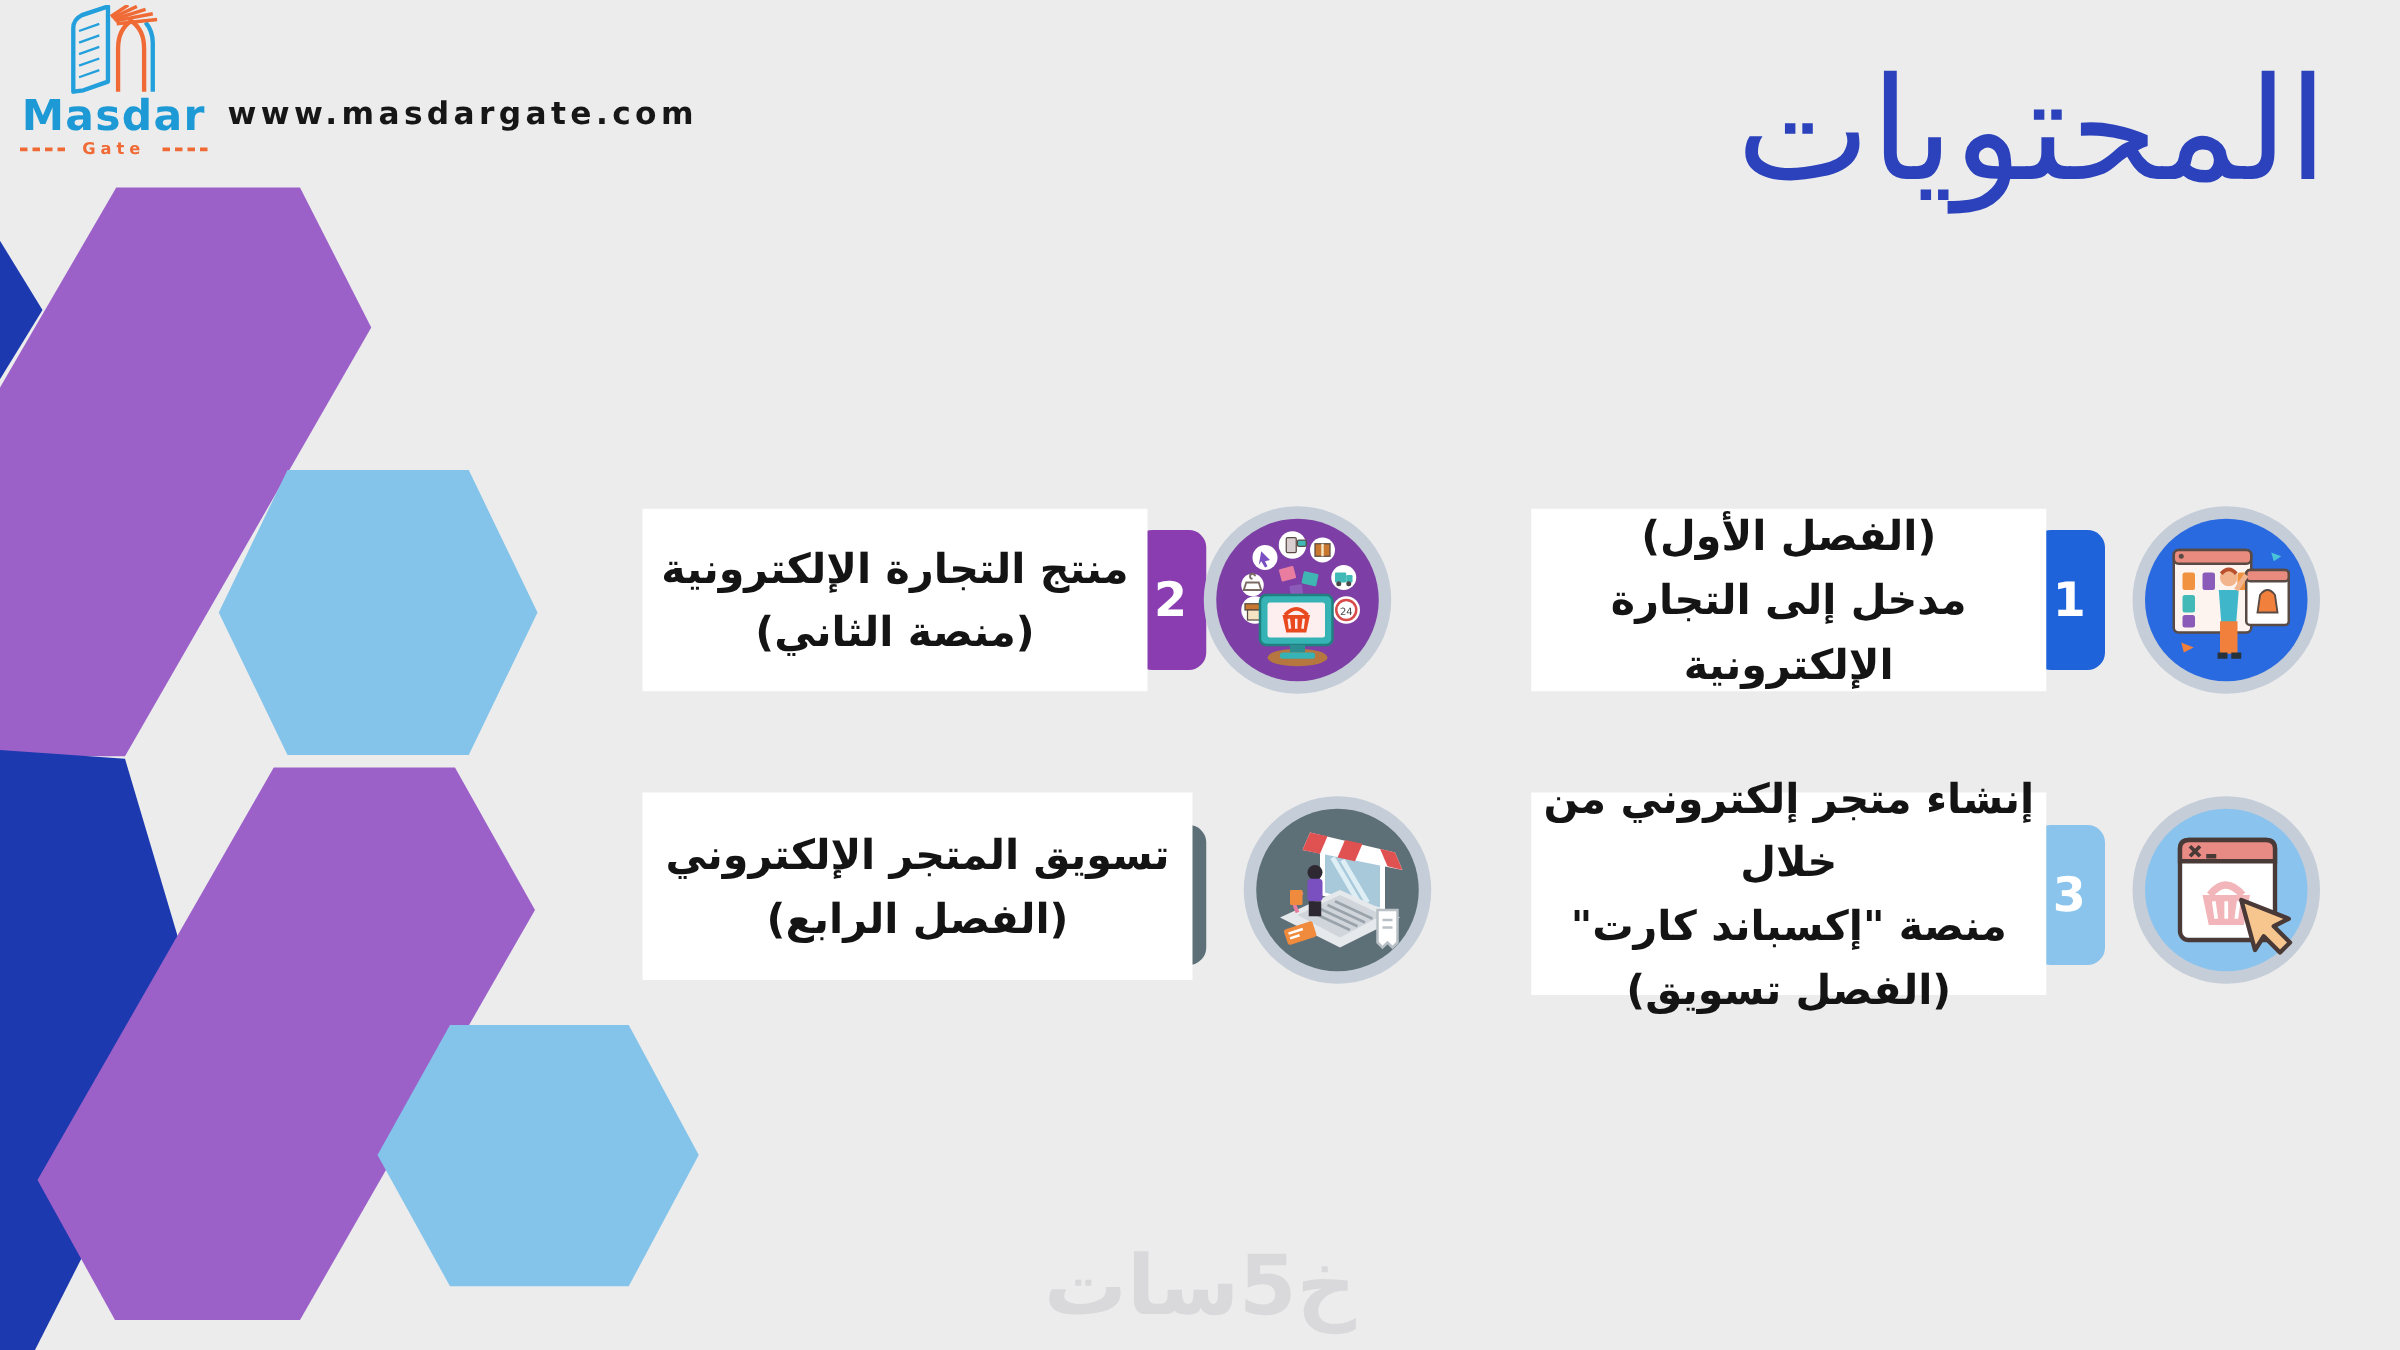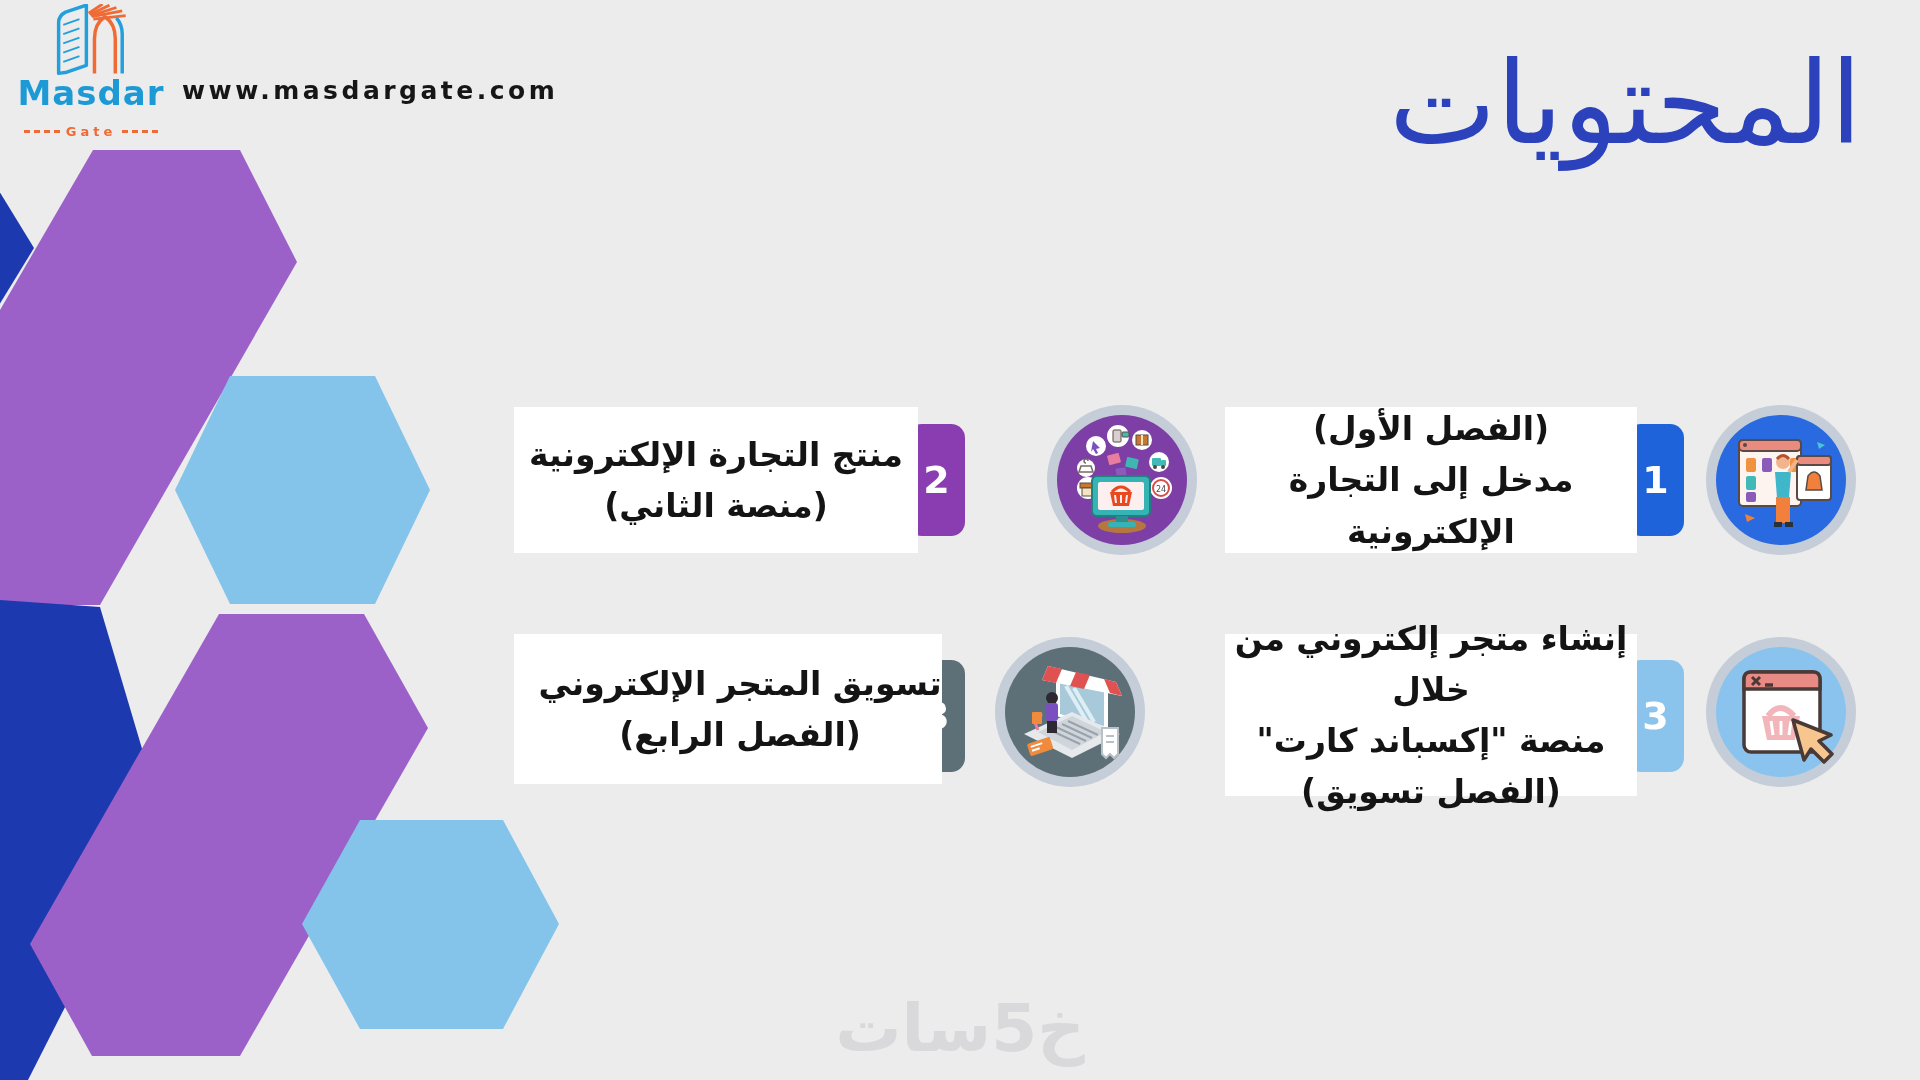--- a/index.html
+++ b/index.html
@@ -5,21 +5,21 @@
   html,body{margin:0;padding:0;background:#555;}
   .slide{
     position:relative;width:1920px;height:1080px;overflow:hidden;
     font-family:"DejaVu Sans",sans-serif;
   }
   .bg-hex{position:absolute;left:0;top:0;z-index:0;}
   
   .logo{position:absolute;left:16px;top:4px;width:150px;z-index:3;text-align:center;}
   .logo-mark{display:block;margin:0 auto;}
   .brand{font-weight:bold;font-size:34px;color:#1d9ad6;letter-spacing:1px;line-height:1;margin-top:-2px;}
-  .brand-sub{display:flex;align-items:center;justify-content:center;gap:6px;margin-top:14px;}
+  .brand-sub{display:flex;align-items:center;justify-content:space-between;gap:6px;margin-top:2px;}
   .brand-sub .dash{width:36px;border-top:3px dashed #f06a35;height:0;}
   .brand-sub .gate{color:#f06a35;font-size:13px;font-weight:bold;letter-spacing:4px;}
   .website{
     position:absolute;left:182px;top:76px;z-index:3;
     font-size:25px;font-weight:bold;letter-spacing:3.5px;color:#161616;
   }
   .page-title{
     position:absolute;right:58px;top:30px;z-index:3;
     font-size:114px;line-height:1.3;direction:rtl;
   }
@@ -37,27 +37,27 @@
   }
   .icon-wrap{position:absolute;width:152px;height:152px;z-index:1;}
   .watermark{
     position:absolute;left:0;right:0;top:990px;text-align:center;z-index:2;
     font-size:66px;font-weight:bold;direction:rtl;opacity:.95;letter-spacing:2px;
   }
   
   .box-r1R{left:1225px;top:407px;width:412px;height:146px;}
   .box-r1L{left:514px;top:407px;width:404px;height:146px;}
   .box-r2R{left:1225px;top:634px;width:412px;height:162px;}
-  .box-r2L{left:514px;top:634px;width:404px;height:150px;padding-left:24px;}
+  .box-r2L{left:514px;top:634px;width:440px;height:150px;}
   .badge-r1R{left:1627px;top:424px;}
   .badge-r1L{left:908px;top:424px;}
   .badge-r2R{left:1627px;top:660px;}
   .badge-r2L{left:908px;top:660px;}
   .icon-r1R{left:1705px;top:404px;}
-  .icon-r1L{left:1046px;top:404px;}
+  .icon-r1L{left:962px;top:404px;}
   .icon-r2R{left:1705px;top:636px;}
   .icon-r2L{left:994px;top:636px;}
 </style>
 </head>
 <body>
 
 <div class="slide" style="background-color: rgb(236, 236, 236);">
 
   <svg class="bg-hex" width="1920" height="1080" viewBox="0 0 1920 1080">
     <polygon points="-140,160 -20,160 34,248 -20,336 -140,336" fill="#1c39b0"></polygon>

